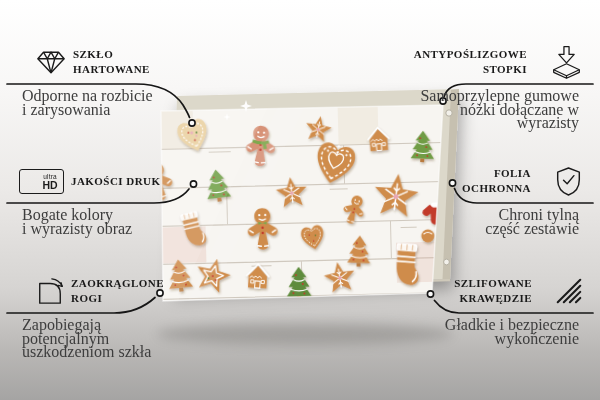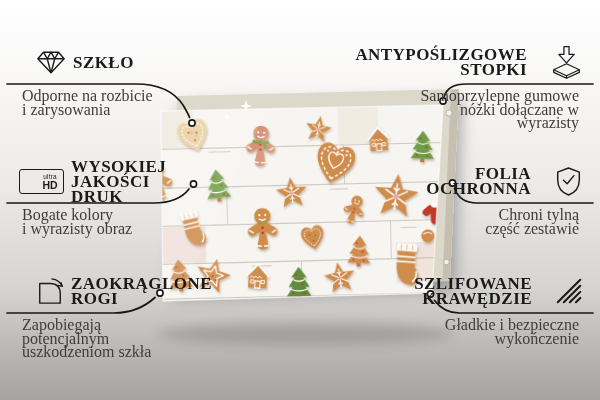--- a/index.html
+++ b/index.html
@@ -8,21 +8,21 @@
     background:linear-gradient(180deg,#ffffff 0%,#f8f7f6 22%,#ebe9e7 48%,#d6d4d2 72%,#b9b7b5 88%,#a5a4a3 100%);}
   .product-svg{position:absolute;left:0;top:0;z-index:1;}
   .connector-svg{position:absolute;left:0;top:0;z-index:2;pointer-events:none;}
   .callout{position:absolute;z-index:3;}
   .callout.left{left:7px;width:172px;text-align:left;}
   .callout.right{right:6px;width:192px;text-align:right;}
   .c1,.c4{top:44px;} .c2,.c5{top:163px;} .c3,.c6{top:273px;}
   .head{display:flex;align-items:center;gap:7px;height:36px;}
   .left .head{margin-left:12px;}
   .right .head{flex-direction:row-reverse;margin-right:12px;}
-  .titles{font-weight:bold;font-size:17px;line-height:15px;letter-spacing:.45px;color:#1a1a1a;}
+  .titles{font-weight:bold;font-size:11px;line-height:15px;letter-spacing:.45px;color:#1a1a1a;}
   .right .titles{flex:1;}
   .desc{font-size:16px;line-height:13.5px;color:#3d3d3d;margin-top:9px;}
   .left .desc{margin-left:15px;}
   .right .desc{margin-right:15px;}
   .icon{flex:0 0 auto;display:flex;align-items:center;justify-content:center;padding-left:17px;}
   .icon svg{display:block;}
   .ultrahd{width:26px;height:23px;border:1.7px solid #1b1b1b;border-radius:3px;
     display:flex;flex-direction:column;align-items:center;justify-content:center;
     font-family:"Liberation Sans",sans-serif;color:#1b1b1b;background:transparent;}
   .uh-top{font-size:6.5px;line-height:7px;letter-spacing:.2px;}
@@ -213,36 +213,36 @@
   <div class="callout left c1">
     <div class="head">
       <span class="icon">
         <svg width="30" height="25" viewBox="0 0 32 26" fill="none" stroke="#1b1b1b" stroke-width="1.5" stroke-linejoin="round">
           <path d="M2,9 L8,2 H24 L30,9 L16,24 Z"></path>
             <path d="M2,9 H30 M8,2 L12,9 L16,24 M24,2 L20,9 L16,24 M12,9 L16,2 L20,9"></path>
         </svg>
       </span>
       <div class="titles">
         <div>SZKŁO</div>
+        <div>HARTOWANE</div>
       </div>
     </div>
     <div class="desc">
       <div>Odporne na rozbicie</div>
       <div>i zarysowania</div>
     </div>
   </div>
 
   <div class="callout left c2">
     <div class="head">
       <span class="icon ultrahd">
         <span class="uh-top">ultra</span>
         <span class="uh-bottom">HD</span>
       </span>
       <div class="titles">
-        <div>WYSOKIEJ</div>
         <div>JAKOŚCI DRUK</div>
       </div>
     </div>
     <div class="desc">
       <div>Bogate kolory</div>
       <div>i wyrazisty obraz</div>
     </div>
   </div>
 
   <div class="callout left c3">

